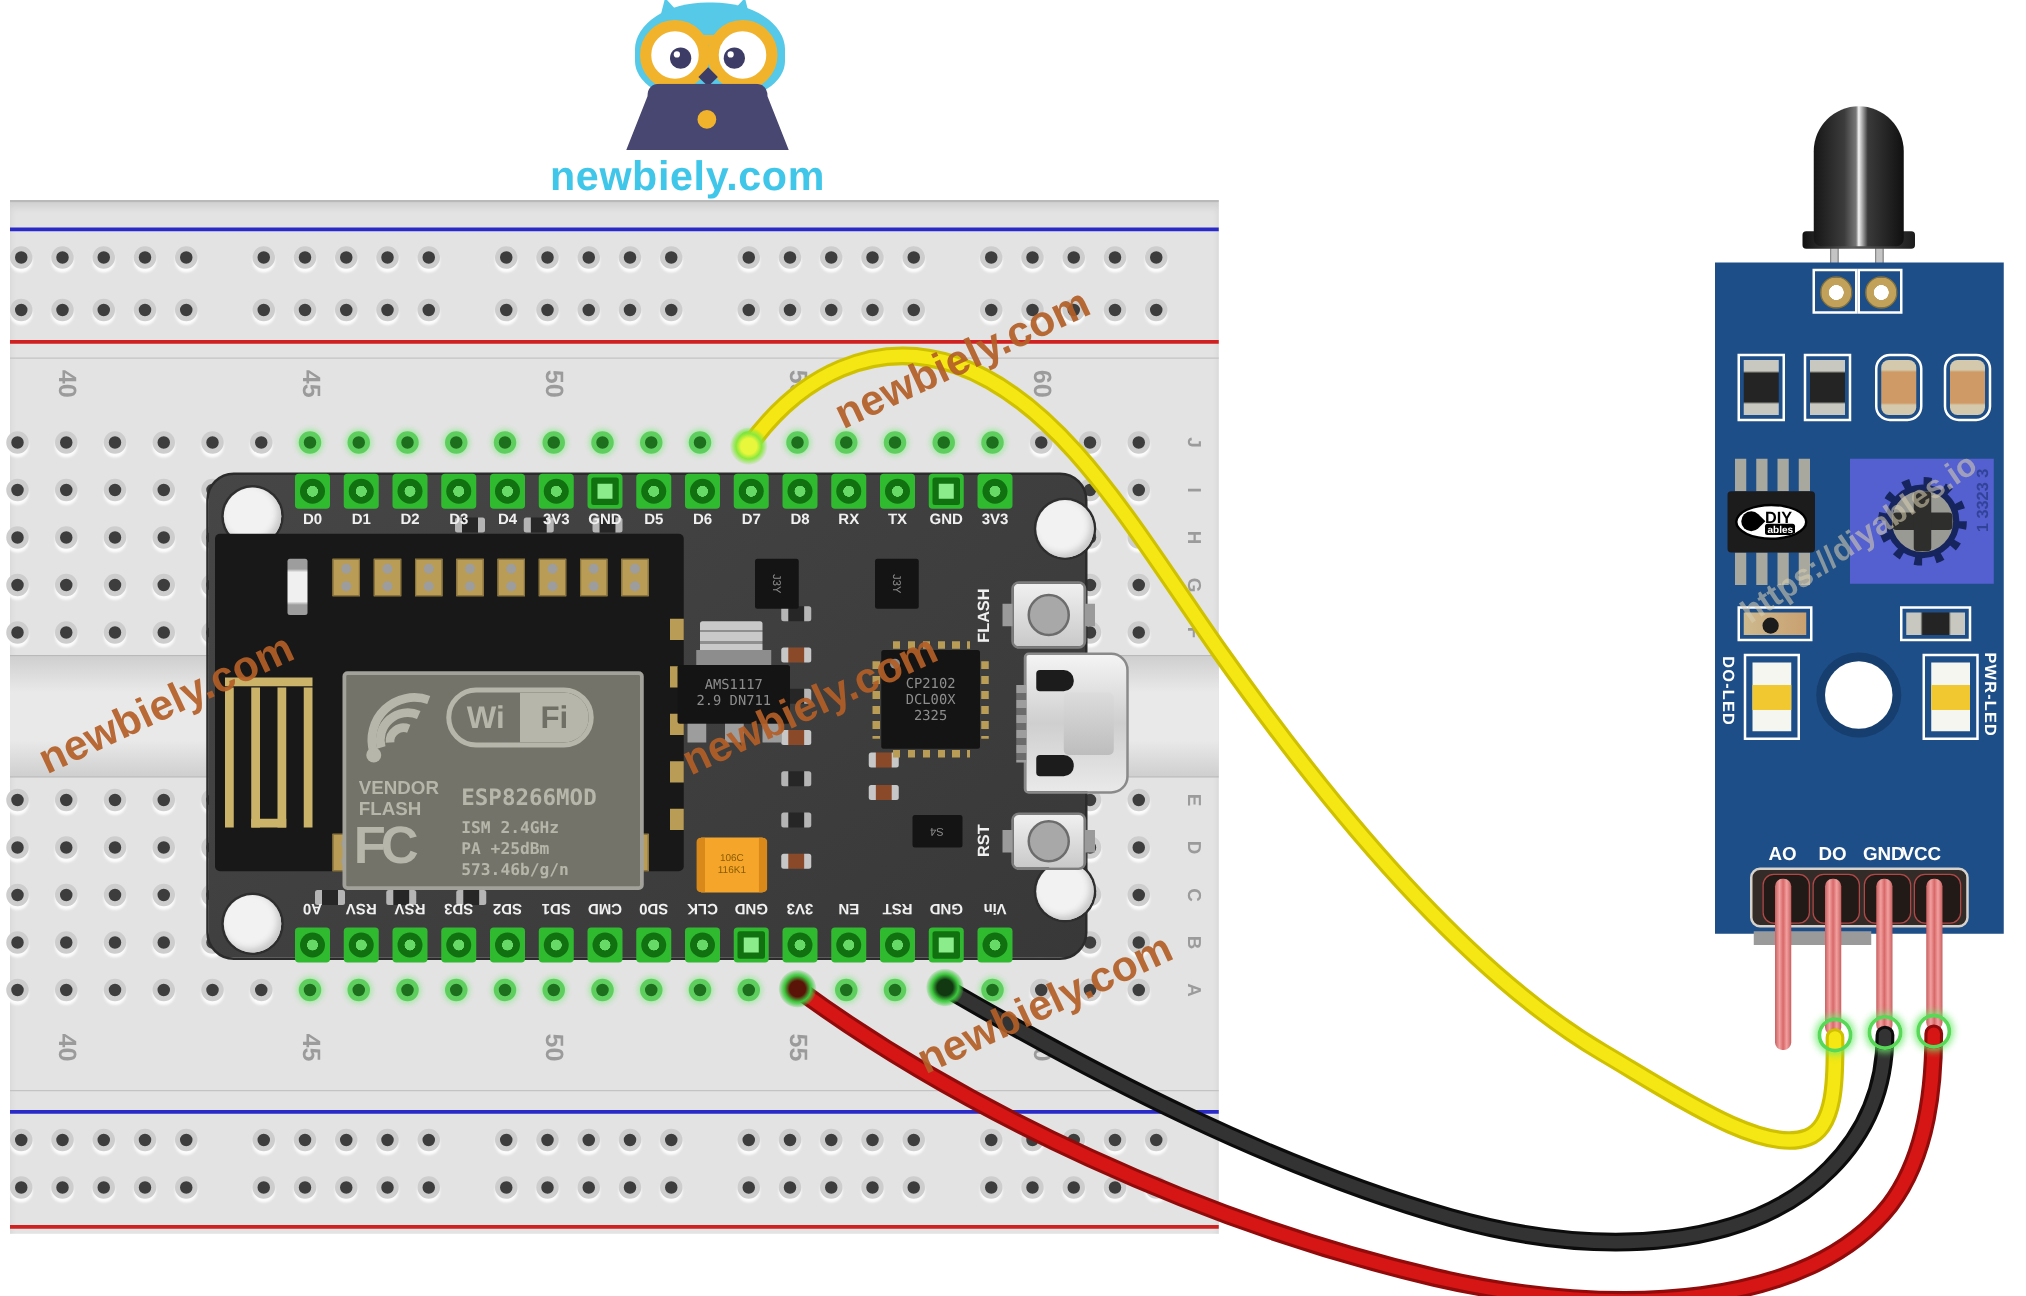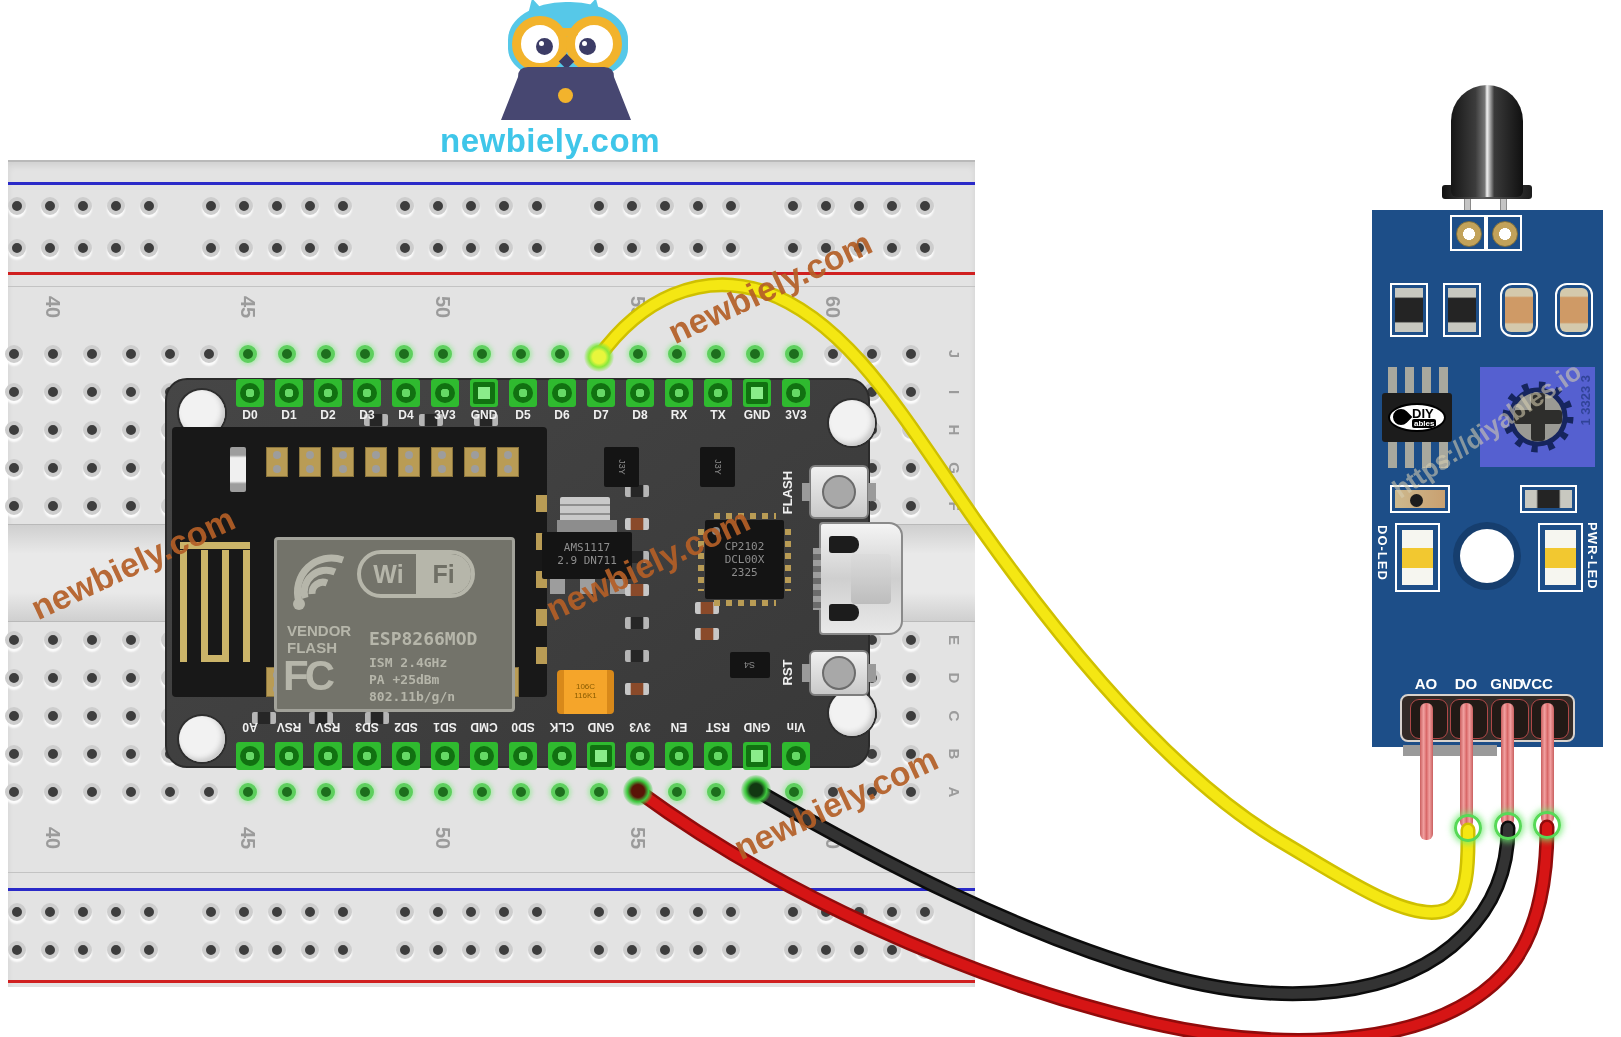--- a/index.html
+++ b/index.html
@@ -643,21 +643,21 @@
         </div>
         <div class="shtxt" style="left:10px;top:82px;font-weight:bold;font-size:15px;line-height:17px;">
           <div>VENDOR</div>
           <div>FLASH</div>
         </div>
         <div class="shtxt mono" style="left:92px;top:88px;font-weight:bold;font-size:18px;">ESP8266MOD</div>
         <div class="shtxt" style="left:6px;top:112px;font-weight:bold;font-size:42px;letter-spacing:-4px;">FC</div>
         <div class="shtxt mono" style="left:92px;top:114px;font-weight:bold;font-size:13px;line-height:17px;">
           <div>ISM 2.4GHz</div>
           <div>PA  +25dBm</div>
-          <div>802.11b/g/n</div>
+          <div>573.46b/g/n</div>
         </div>
       </div>
     </div>
 
     <div id="mcu-parts">
         <div class="smd" style="position: absolute; left: 197px; top: 34px;"></div>
         <div class="smd" style="position: absolute; left: 252px; top: 34px;"></div>
         <div class="smd" style="position: absolute; left: 307px; top: 34px;"></div>
         <div class="smd" style="position: absolute; left: 85px; top: 332px;"></div>
         <div class="smd" style="position: absolute; left: 142px; top: 332px;"></div>

